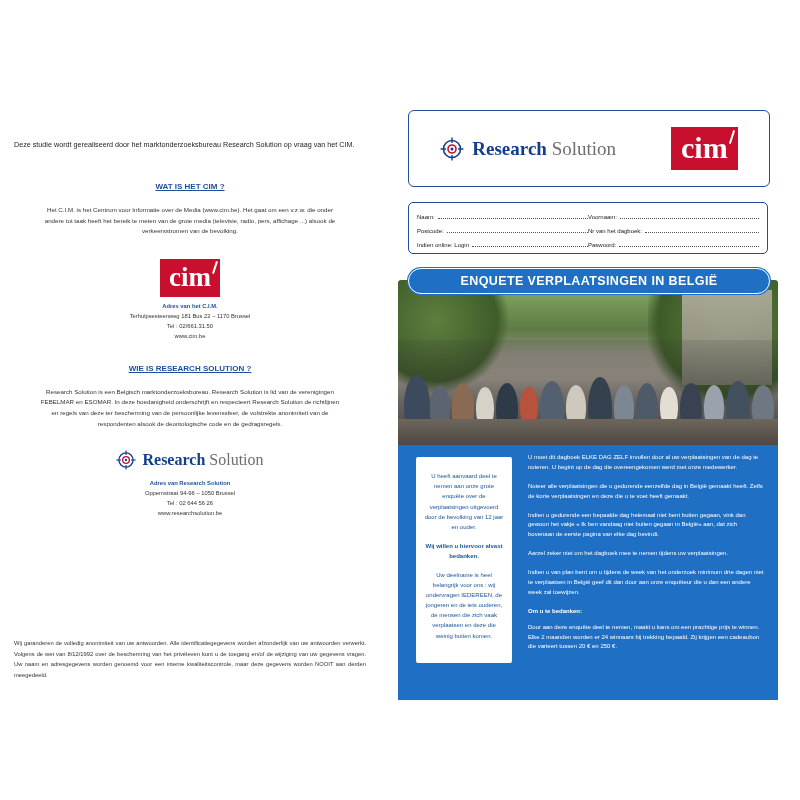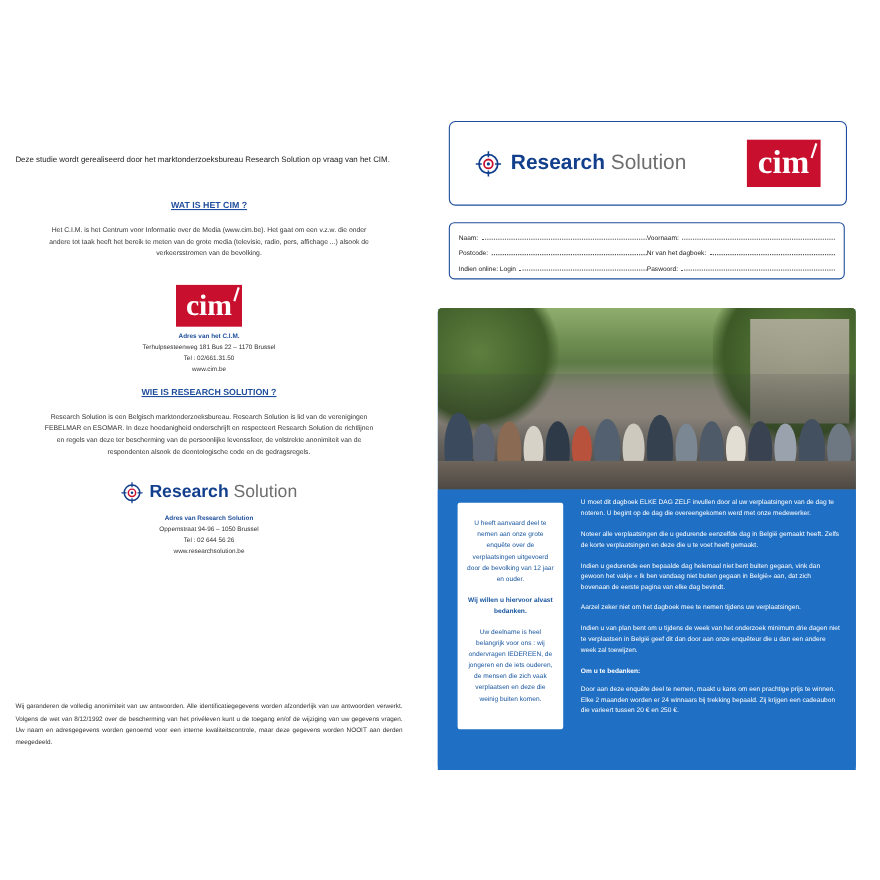--- a/index.html
+++ b/index.html
@@ -89,21 +89,21 @@
     justify-content:center;
     gap:6px;
   }
   .rs-mark{
     width:20px;height:20px;
     position:relative;
   }
   .rs-text{
     font-size:16px;
     color:#6e6e6e;
-    font-family:Liberation Sans, sans-serif;
+    font-family:Liberation Serif, serif;
     text-align:center;
   }
   .rs-text b{
     color:#123f8c;
     font-weight:bold;
   }
   .bottom-note{
     position:absolute;
     left:4px;bottom:0px;
     width:352px;
@@ -288,21 +288,21 @@
       <span class="tail"></span>
     </div>
     <div class="addr-block">
       <div class="addr-head">Adres van het C.I.M.</div>
       <div>Terhulpsesteenweg 181 Bus 22 – 1170 Brussel</div>
       <div>Tel : 02/661.31.50</div>
       <div>www.cim.be</div>
     </div>
   </div>
 
-  <div style="margin-top:10px">
+  <div style="margin-top:22px">
     <div class="sec-title">WIE IS RESEARCH SOLUTION ?</div>
     <div class="sec-body">Research Solution is een Belgisch marktonderzoeksbureau. Research Solution is lid van de verenigingen  FEBELMAR en ESOMAR. In deze hoedanigheid onderschrijft en respecteert Research Solution de richtlijnen en regels van deze ter bescherming van de persoonlijke levenssfeer, de volstrekte anonimiteit van de respondenten alsook de deontologische code en de gedragsregels.</div>
   </div>
 
   <div class="rs-logo-wrap">
     <div class="rs-logo">
       <span class="rs-mark">
         <svg viewBox="0 0 24 24" width="20" height="20">
           <circle cx="12" cy="12" r="8.5" fill="none" stroke="#123f8c" stroke-width="1.6"></circle>
           <circle cx="12" cy="12" r="4" fill="none" stroke="#c8102e" stroke-width="1.6"></circle>
@@ -381,20 +381,21 @@
         <span class="lbl">Indien online: Login</span>
         <span class="dots"></span>
       </div>
       <div class="form-cell">
         <span class="lbl">Paswoord:</span>
         <span class="dots"></span>
       </div>
     </div>
   </div>
 
+  <div class="banner">ENQUETE VERPLAATSINGEN IN BELGIË</div>
 
   <div class="photo-panel">
     <div class="photo">
       <div class="sky"></div>
       <div class="trees-l"></div>
       <div class="trees-r"></div>
       <div class="building"></div>
       <div class="crowd">
         <span class="blob" style="left:6px;bottom:8px;width:26px;height:62px;background:#3b4a5c;"></span>
         <span class="blob" style="left:32px;bottom:14px;width:20px;height:46px;background:#5b6470;"></span>

